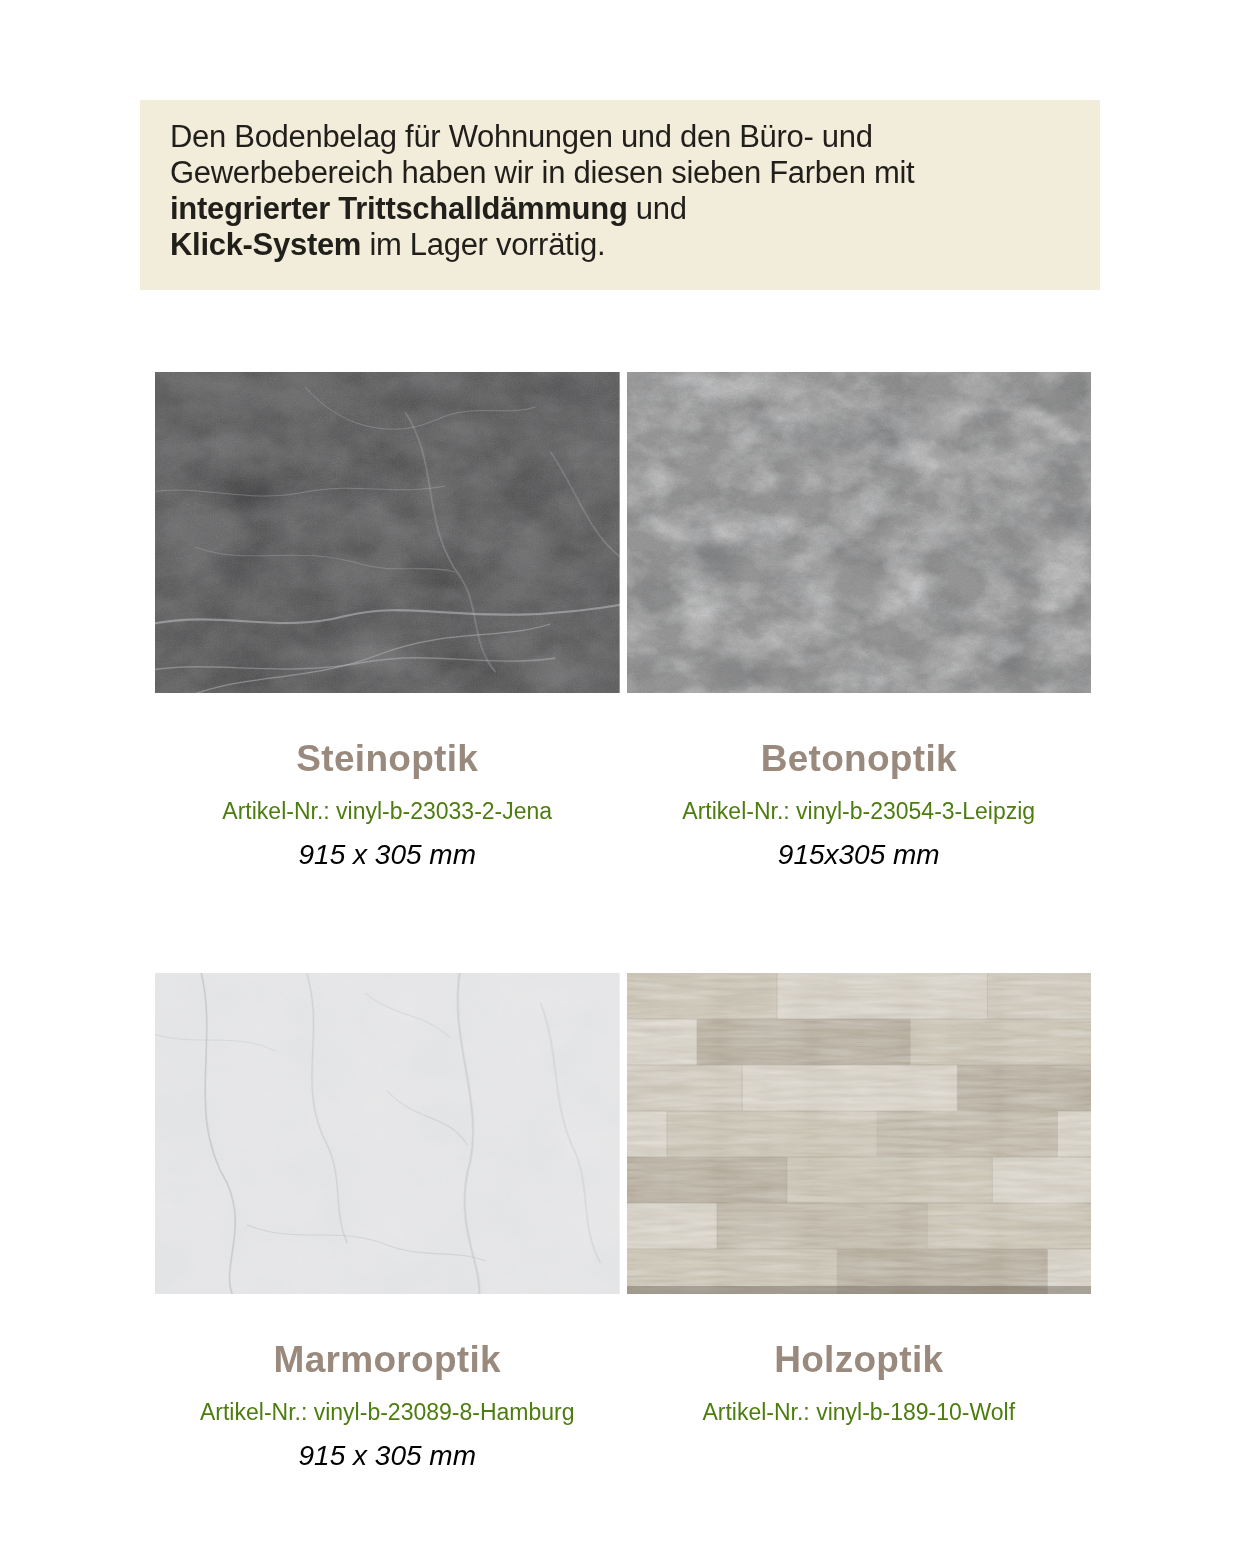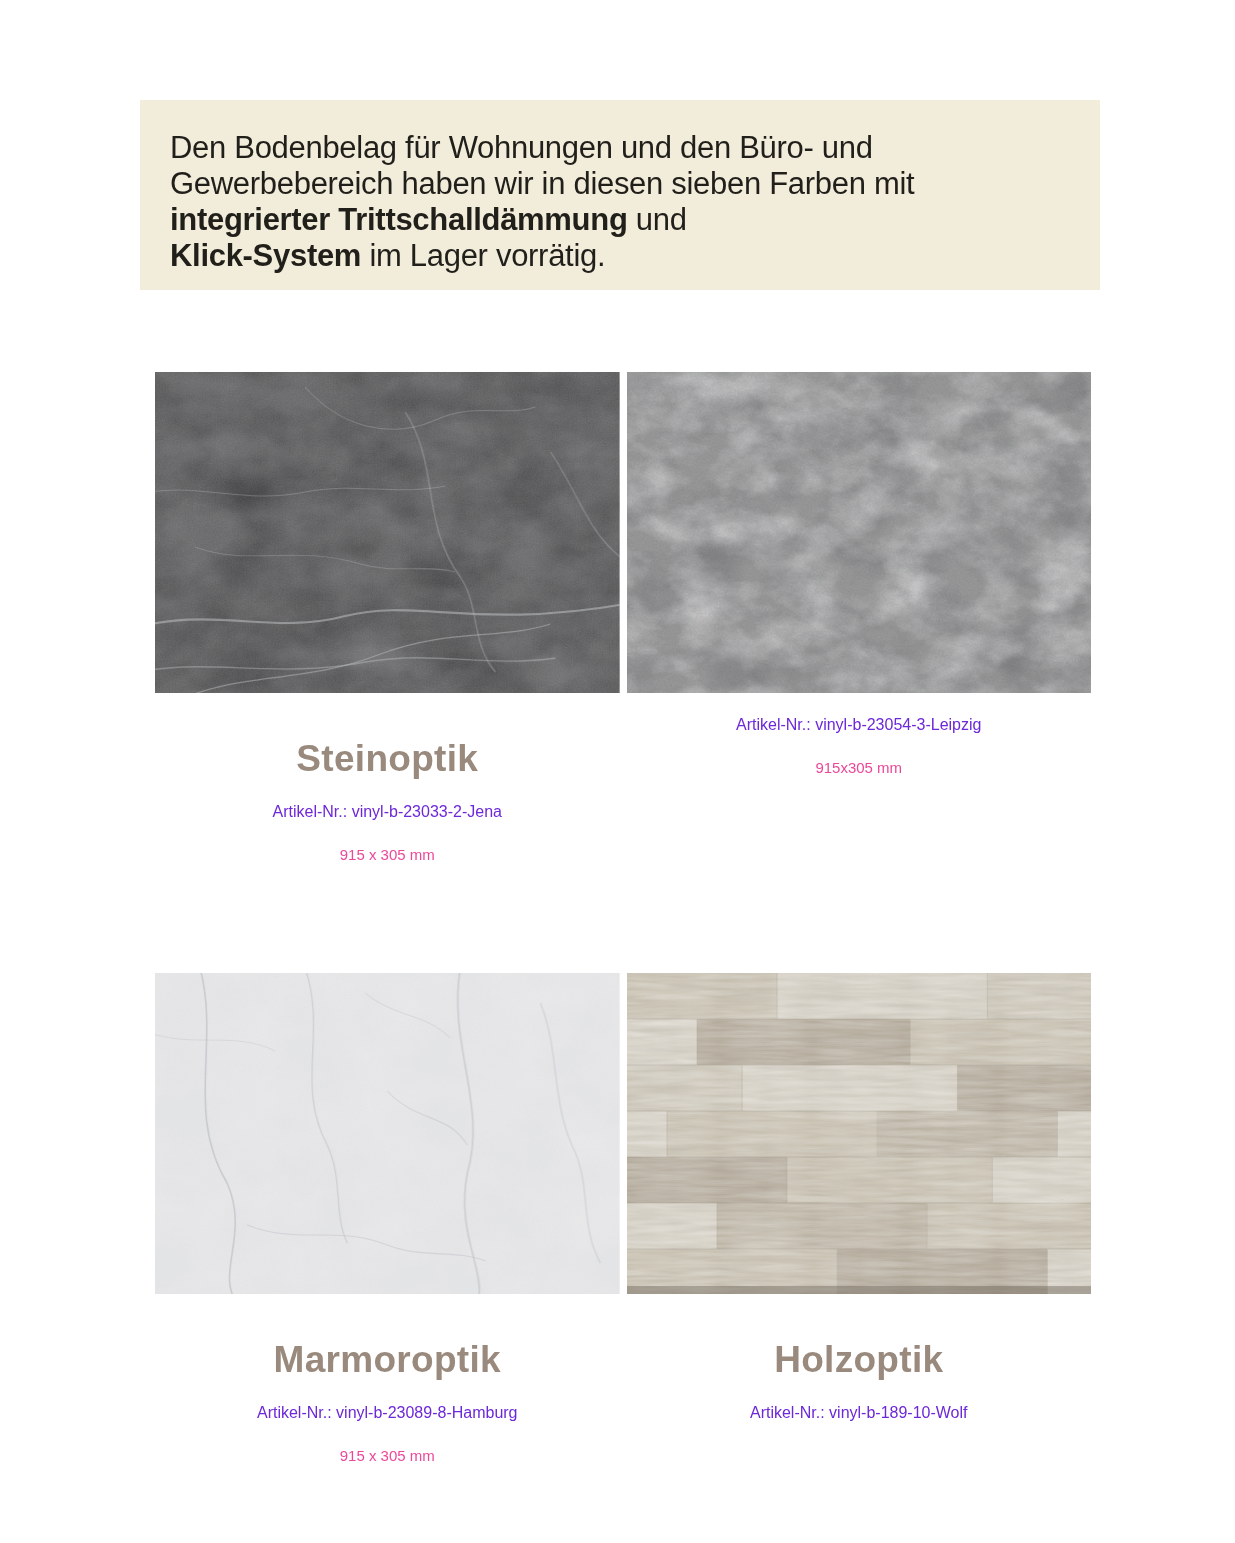--- a/index.html
+++ b/index.html
@@ -11,21 +11,21 @@
     font-family: "Liberation Sans", sans-serif;
     overflow: hidden;
   }
 
   
   .intro {
     position: absolute;
     left: 140px; top: 100px;
     width: 960px; height: 190px;
     background: #f2ecdb;
-    padding: 30px 30px;
+    padding: 19px 30px;
   }
   .intro p {
     margin: 0;
     font-size: 31px;
     line-height: 36px;
     color: #211f1a;
     letter-spacing: -0.3px;
   }
   .intro strong { font-weight: 700; }
 
@@ -44,29 +44,30 @@
   .card h2 {
     margin: 44px 0 0;
     font-size: 37px;
     line-height: 43px;
     font-weight: 700;
     color: #998a7d;
     letter-spacing: 0.3px;
   }
   .card .article {
     margin: 18px 0 0;
-    font-size: 16px;
+    font-size: 23px;
     line-height: 27px;
-    color: #6d28d9;
+    color: #4d7c0f;
   }
   .card .dims {
     margin: 16px 0 0;
-    font-size: 15px;
+    font-size: 28px;
     line-height: 27px;
-    color: #ec4899;
+    font-style: italic;
+    color: #000000;
   }
 </style>
 </head>
 <body>
 
 <div class="intro">
   <p class="intro-text"><span>Den Bodenbelag für Wohnungen und den Büro- und</span><br>
   <span>Gewerbebereich haben wir in diesen sieben Farben mit</span><br>
   <strong>integrierter Trittschalldämmung</strong><span> und</span><br>
   <strong>Klick-System</strong><span> im Lager vorrätig.</span></p>
@@ -127,20 +128,21 @@
         <filter id="be-grain" x="0%" y="0%" width="100%" height="100%">
           <feTurbulence type="fractalNoise" baseFrequency="0.55" numOctaves="2" seed="4" stitchTiles="stitch"></feTurbulence>
           <feColorMatrix type="matrix" values="0 0 0 0 0  0 0 0 0 0  0 0 0 0 0  0.4 0.4 0.4 0 -0.1"></feColorMatrix>
         </filter>
       </defs>
       <rect width="464" height="321" fill="#b4b5b7"></rect>
       <rect width="464" height="321" filter="url(#be-light)" opacity="0.55"></rect>
       <rect width="464" height="321" filter="url(#be-dark)" opacity="0.28"></rect>
       <rect width="464" height="321" filter="url(#be-grain)" opacity="0.12"></rect>
     </svg>
+    <h2>Betonoptik</h2>
     <p class="article"><span>Artikel-Nr.:</span> <span>vinyl-b-23054-3-Leipzig</span></p>
     <p class="dims">915x305 mm</p>
   </div>
 
   <div class="card">
     <svg class="tex" viewBox="0 0 464 321" preserveAspectRatio="none" xmlns="http://www.w3.org/2000/svg">
       <defs>
         <filter id="ma-cloud" x="0%" y="0%" width="100%" height="100%">
           <feTurbulence type="fractalNoise" baseFrequency="0.014 0.02" numOctaves="4" seed="13" stitchTiles="stitch"></feTurbulence>
           <feColorMatrix type="matrix" values="0 0 0 0 0.62  0 0 0 0 0.64  0 0 0 0 0.66  0.8 0.8 0.8 0 -0.45"></feColorMatrix>

